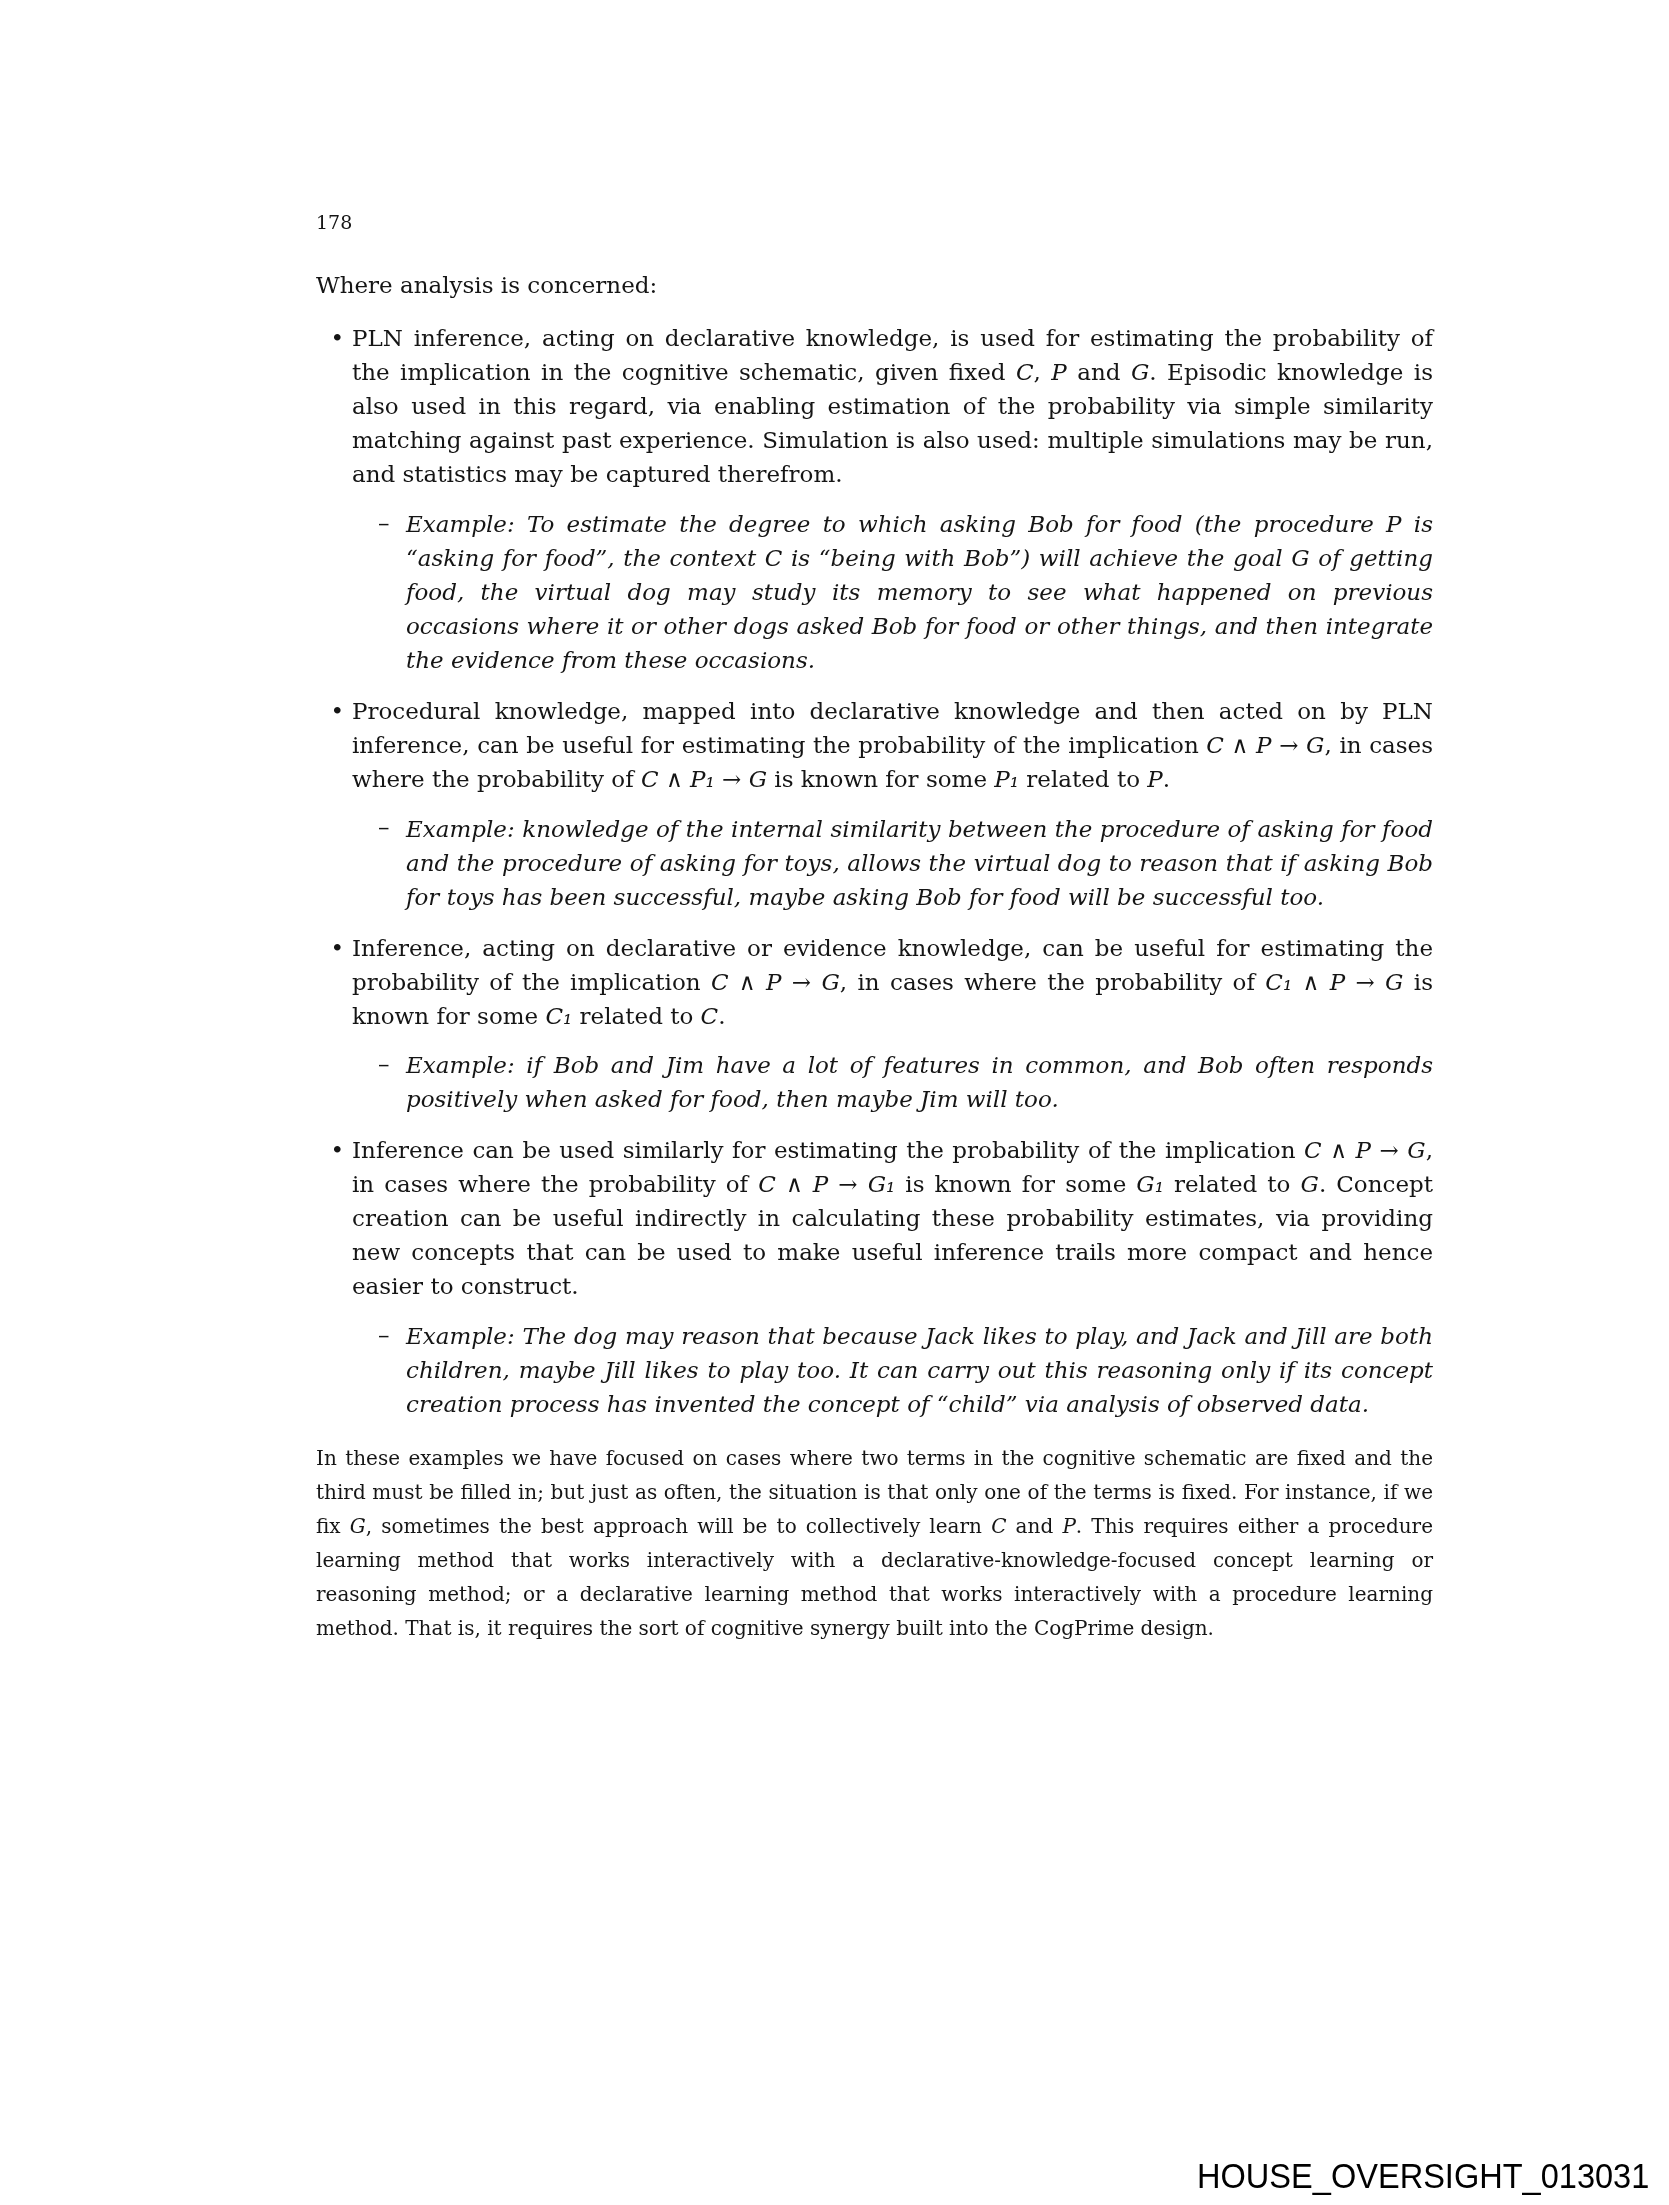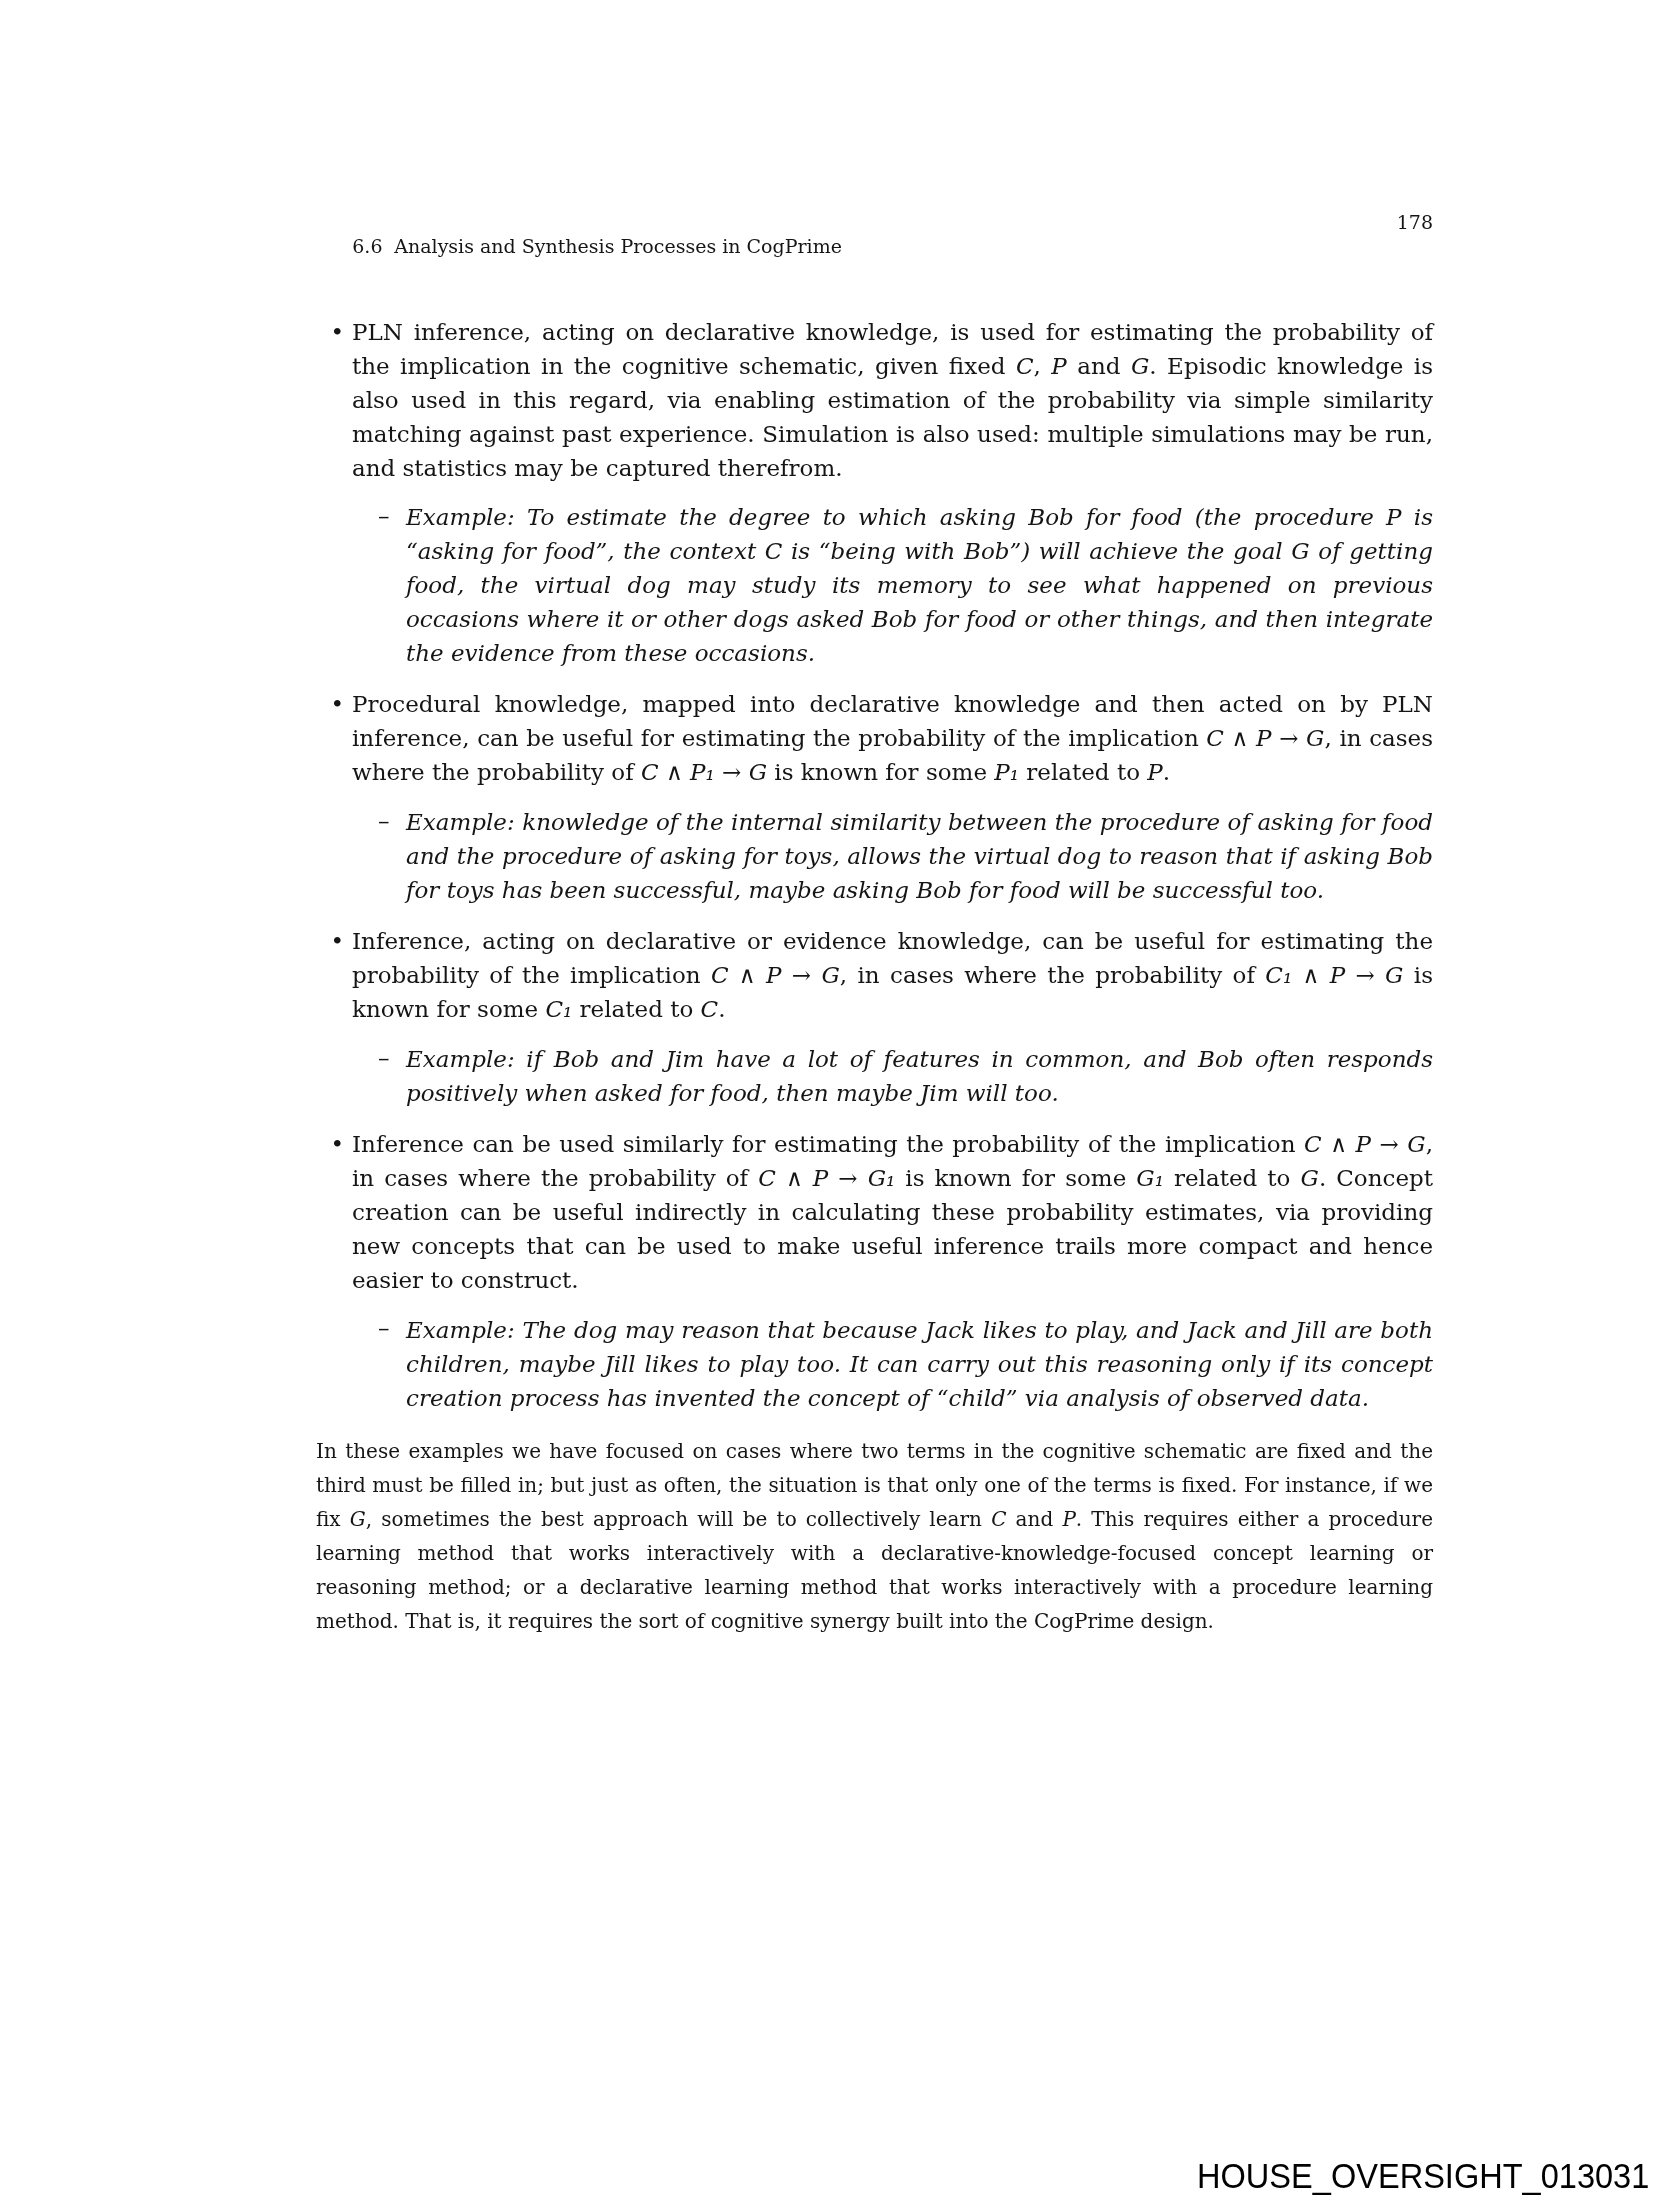--- a/index.html
+++ b/index.html
@@ -79,26 +79,24 @@
     transform-origin: right bottom;
     white-space: nowrap;
   }
 </style>
 </head>
 <body>
 
 <div class="page-body">
 
   <div class="running-header">
-    <div class="section-heading">
-      <span class="section-number">6.6</span><span>Analysis and Synthesis Processes in CogPrime</span>
-    </div>
     <div>178</div>
   </div>
 
+  <div class="intro-line">Where analysis is concerned:</div>
 
   <div class="bullet-item">
     <span class="marker">•</span>
     <div><span>PLN inference, acting on declarative knowledge, is used for estimating the probability of the implication in the cognitive schematic, given fixed </span><span class="math">C</span><span>, </span><span class="math">P</span><span> and </span><span class="math">G</span><span>. Episodic knowledge is also used in this regard, via enabling estimation of the probability via simple similarity matching against past experience. Simulation is also used: multiple simulations may be run, and statistics may be captured therefrom.</span></div>
   </div>
   <div class="example-item">
     <span class="marker">–</span>
     <div><span>Example: To estimate the degree to which asking Bob for food (the procedure </span><span class="math">P</span><span> is “asking for food”, the context </span><span class="math">C</span><span> is “being with Bob”) will achieve the goal </span><span class="math">G</span><span> of getting food, the virtual dog may study its memory to see what happened on previous occasions where it or other dogs asked Bob for food or other things, and then integrate the evidence from these occasions.</span></div>
   </div>
 

